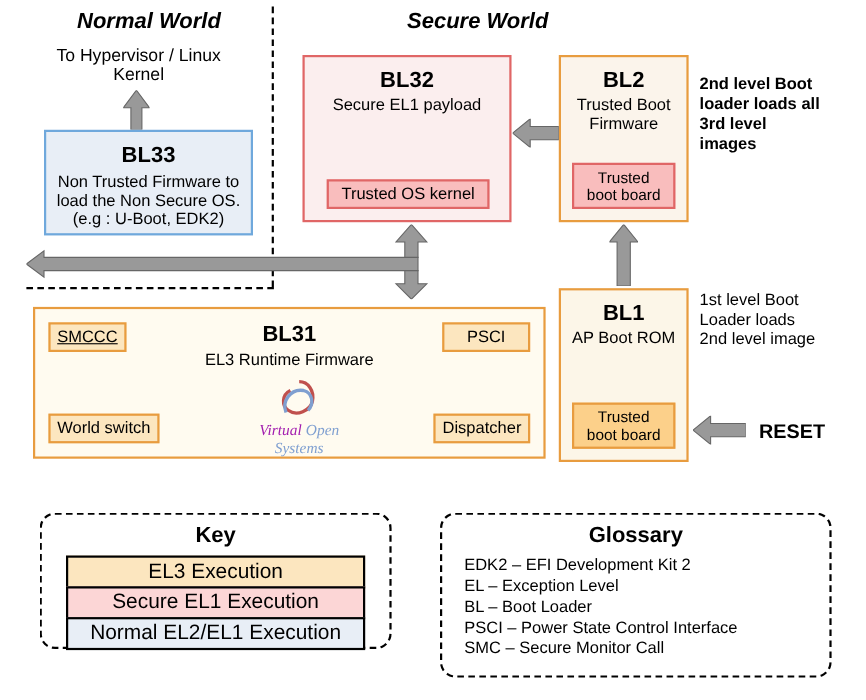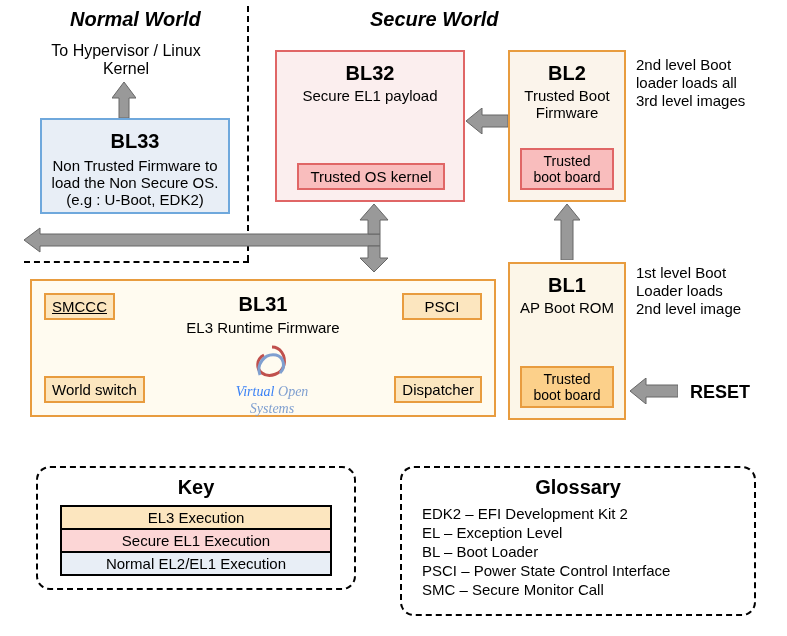--- a/index.html
+++ b/index.html
@@ -70,21 +70,21 @@
   }
   .key-box .ktitle, .glossary-box .gtitle {
     font-weight: bold;
     font-size: 20px;
     text-align: center;
     margin-bottom: 6px;
   }
   .key-row {
     border: 2px solid;
     text-align: center;
-    font-size: 15px;
+    font-size: 19px;
     padding: 2px;
     margin: 0 14px;
   }
   .gline {
     font-size: 15px;
     margin: 2px 0 2px 12px;
   }
   .reset-label {
     position: absolute;
     font-weight: bold;
@@ -99,21 +99,21 @@
     font-size: 16px;
     text-align: center;
   }
   .logo {
     position: absolute;
     text-align: center;
     font-family: "Times New Roman", serif;
     font-style: italic;
   }
   .logo svg { display: block; margin: 0 auto; }
-  .logo .lt1 { color: #3b82f6; font-size: 14px; }
+  .logo .lt1 { color: #a21caf; font-size: 14px; }
   .logo .lt2 { color: #7F9FD0; font-size: 14px; }
 </style>
 </head>
 <body>
 
 <div class="world-label" style="left:70px; top:8px;">Normal World</div>
 <div class="world-label" style="left:370px; top:8px;">Secure World</div>
 
 <div class="dashed-sep" style="left:247px; top:6px; height:255px;"></div>
 <div class="dashed-top" style="left:24px; top:261px; width:225px;"></div>
@@ -132,21 +132,21 @@
   <div class="title">BL32</div>
   <div class="sub">Secure EL1 payload</div>
   <div class="small-box pink-small" style="left:20px; bottom:10px; width:148px;">Trusted OS kernel</div>
 </div>
 
 <div class="box bl2-fill" style="left:508px; top:50px; width:118px; height:152px;">
   <div class="title">BL2</div>
   <div class="sub" style="padding:0 6px;">Trusted Boot Firmware</div>
   <div class="small-box pink-small" style="left:10px; bottom:10px; width:94px; font-size:14px;">Trusted boot board</div>
 </div>
-<div class="note" style="left:636px; top:56px; width:110px;">2nd level Boot loader loads all 3rd level images</div>
+<div class="note" style="left:636px; top:68px; width:110px;font-weight:bold;">2nd level Boot loader loads all 3rd level images</div>
 
 <svg class="arrow" style="left:466px; top:108px;" width="42" height="26">
   <polygon points="0,13 16,0 16,7 42,7 42,19 16,19 16,26" fill="#999" stroke="#666" stroke-width="1"></polygon>
 </svg>
 
 <svg class="arrow" style="left:554px; top:204px;" width="26" height="56">
   <polygon points="13,0 26,16 19,16 19,56 7,56 7,16 0,16" fill="#999" stroke="#666" stroke-width="1"></polygon>
 </svg>
 
 <svg class="arrow" style="left:24px; top:204px;" width="370" height="68">

